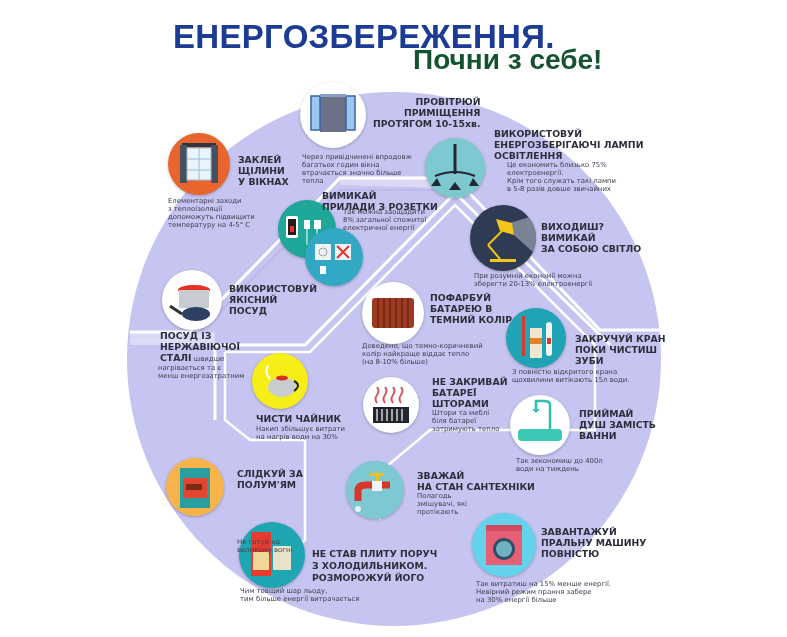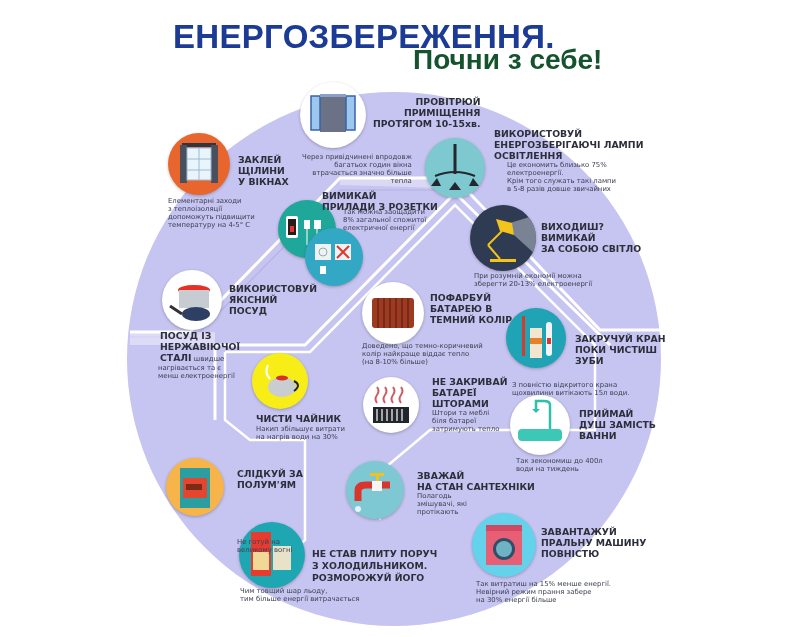--- a/index.html
+++ b/index.html
@@ -202,21 +202,21 @@
       <rect x="14" y="12" width="36" height="40" fill="#e85f75"></rect>
       <rect x="14" y="12" width="36" height="6" fill="#cf4a62"></rect>
       <circle cx="32" cy="36" r="11" fill="#2f4e69"></circle>
       <circle cx="32" cy="36" r="8" fill="#6fb2c4"></circle>
     </svg>
 </div>
 
 <div class="h" style="left:373px;top:96px;text-align:right;">ПРОВІТРЮЙ
 ПРИМІЩЕННЯ
 ПРОТЯГОМ 10-15хв.</div>
-<div class="d" style="left:302px;top:153px;text-align:right;">Через привідчинені впродовж
+<div class="d" style="left:302px;top:153px;">Через привідчинені впродовж
 багатьох годин вікна
 втрачається значно більше
 тепла</div>
 
 <div class="h" style="left:238px;top:154px;">ЗАКЛЕЙ
 ЩІЛИНИ
 У ВІКНАХ</div>
 <div class="d" style="left:168px;top:197px;">Елементарні заходи
 з теплоізоляції
 допоможуть підвищити
@@ -243,33 +243,33 @@
 зберегти 20-13% електроенергії</div>
 
 <div class="h" style="left:229px;top:283px;">ВИКОРИСТОВУЙ
 ЯКІСНИЙ
 ПОСУД</div>
 
 <div class="h" style="left:160px;top:330px;"><span>ПОСУД ІЗ
 НЕРЖАВІЮЧОЇ
 СТАЛІ</span><span class="inline-d"> швидше</span></div>
 <div class="d" style="left:158px;top:364px;">нагрівається та є
-менш електроенергії</div>
+менш енергозатратним</div>
 
 <div class="h" style="left:430px;top:292px;">ПОФАРБУЙ
 БАТАРЕЮ В
 ТЕМНИЙ КОЛІР</div>
 <div class="d" style="left:362px;top:342px;">Доведено, що темно-коричневий
 колір найкраще віддає тепло
 (на 8-10% більше)</div>
 
 <div class="h" style="left:575px;top:333px;">ЗАКРУЧУЙ КРАН
 ПОКИ ЧИСТИШ
 ЗУБИ</div>
-<div class="d" style="left:512px;top:368px;margin-top:13px;">З повністю відкритого крана
+<div class="d" style="left:512px;top:368px;">З повністю відкритого крана
 щохвилини витікають 15л води.</div>
 
 <div class="h" style="left:256px;top:413px;">ЧИСТИ ЧАЙНИК</div>
 <div class="d" style="left:256px;top:425px;">Накип збільшує витрати
 на нагрів води на 30%</div>
 
 <div class="h" style="left:432px;top:376px;">НЕ ЗАКРИВАЙ
 БАТАРЕЇ
 ШТОРАМИ</div>
 <div class="d" style="left:432px;top:409px;">Штори та меблі

